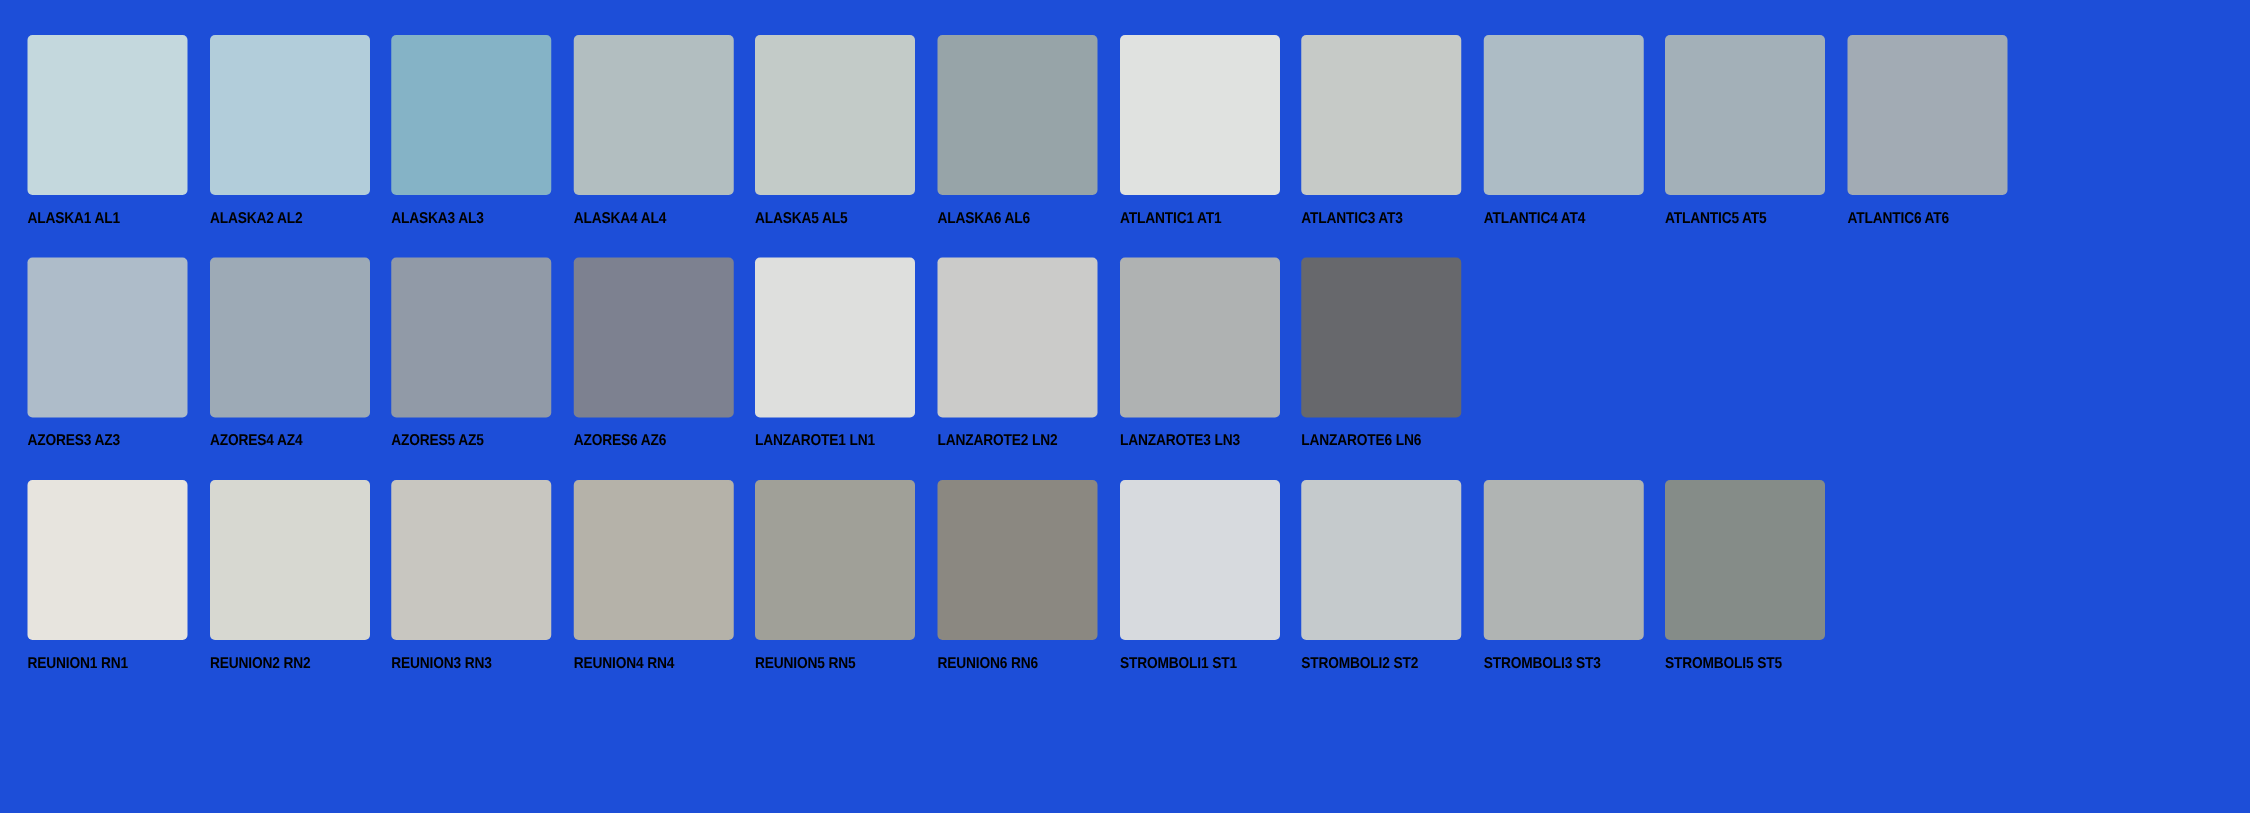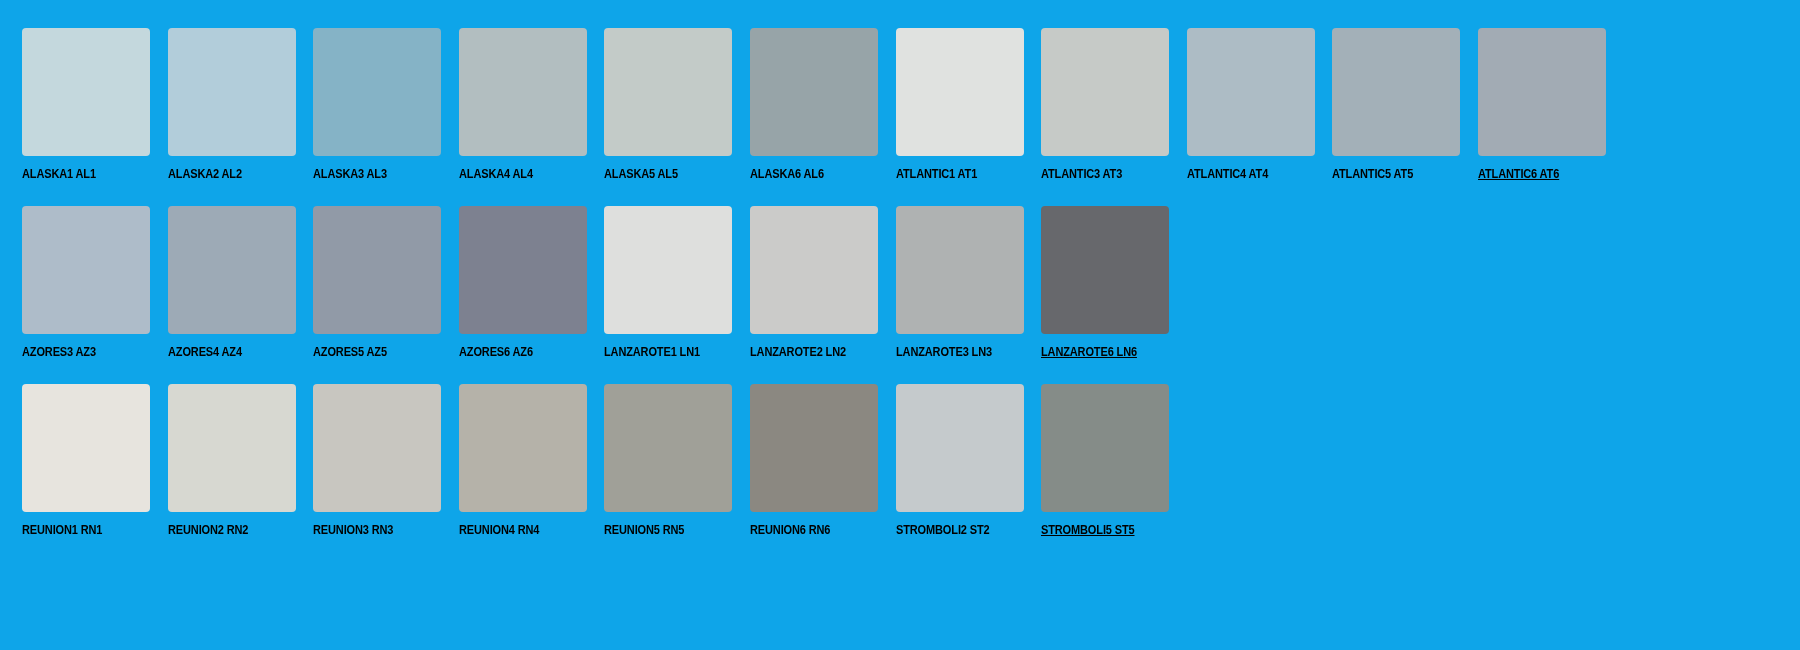--- a/index.html
+++ b/index.html
@@ -9,21 +9,21 @@
     width: 1800px;
     height: 650px;
     background: #ffffff;
     font-family: "Liberation Sans", "DejaVu Sans", sans-serif;
     overflow: hidden;
   }
 
   #palette-board {
     width: 1800px;
     height: 650px;
-    background: #0ea5e9;
+    background: #1d4ed8;
     padding: 28px 22px 0 22px;
     display: flex;
     flex-direction: column;
   }
 
   .swatch-row {
     display: flex;
     flex-direction: row;
     width: 100%;
     height: 178px;
@@ -31,21 +31,21 @@
   }
 
   .swatch-cell {
     width: 128px;
     margin-right: 17.6px;
     display: flex;
     flex-direction: column;
     flex: 0 0 auto;
   }
 
-  .swatch-cell:last-child { margin-right: 0; text-decoration: underline; }
+  .swatch-cell:last-child { margin-right: 0; }
 
   .swatch-chip {
     width: 128px;
     height: 128px;
     border-radius: 4px;
     background: #cccccc;
   }
 
   .swatch-label {
     margin-top: 11px;
@@ -163,21 +163,29 @@
       </div>
       <div class="swatch-cell">
         <div class="swatch-chip" style="background-color: rgb(160, 160, 152);"></div>
         <div class="swatch-label">REUNION5 RN5</div>
       </div>
       <div class="swatch-cell">
         <div class="swatch-chip" style="background-color: rgb(139, 136, 129);"></div>
         <div class="swatch-label">REUNION6 RN6</div>
       </div>
       <div class="swatch-cell">
+        <div class="swatch-chip" style="background-color: rgb(215, 218, 222);"></div>
+        <div class="swatch-label">STROMBOLI1 ST1</div>
+      </div>
+      <div class="swatch-cell">
         <div class="swatch-chip" style="background-color: rgb(197, 202, 204);"></div>
         <div class="swatch-label">STROMBOLI2 ST2</div>
+      </div>
+      <div class="swatch-cell">
+        <div class="swatch-chip" style="background-color: rgb(176, 180, 179);"></div>
+        <div class="swatch-label">STROMBOLI3 ST3</div>
       </div>
       <div class="swatch-cell">
         <div class="swatch-chip" style="background-color: rgb(133, 140, 136);"></div>
         <div class="swatch-label">STROMBOLI5 ST5</div>
       </div>
     </div>
   </div>
 
 </body></html>

